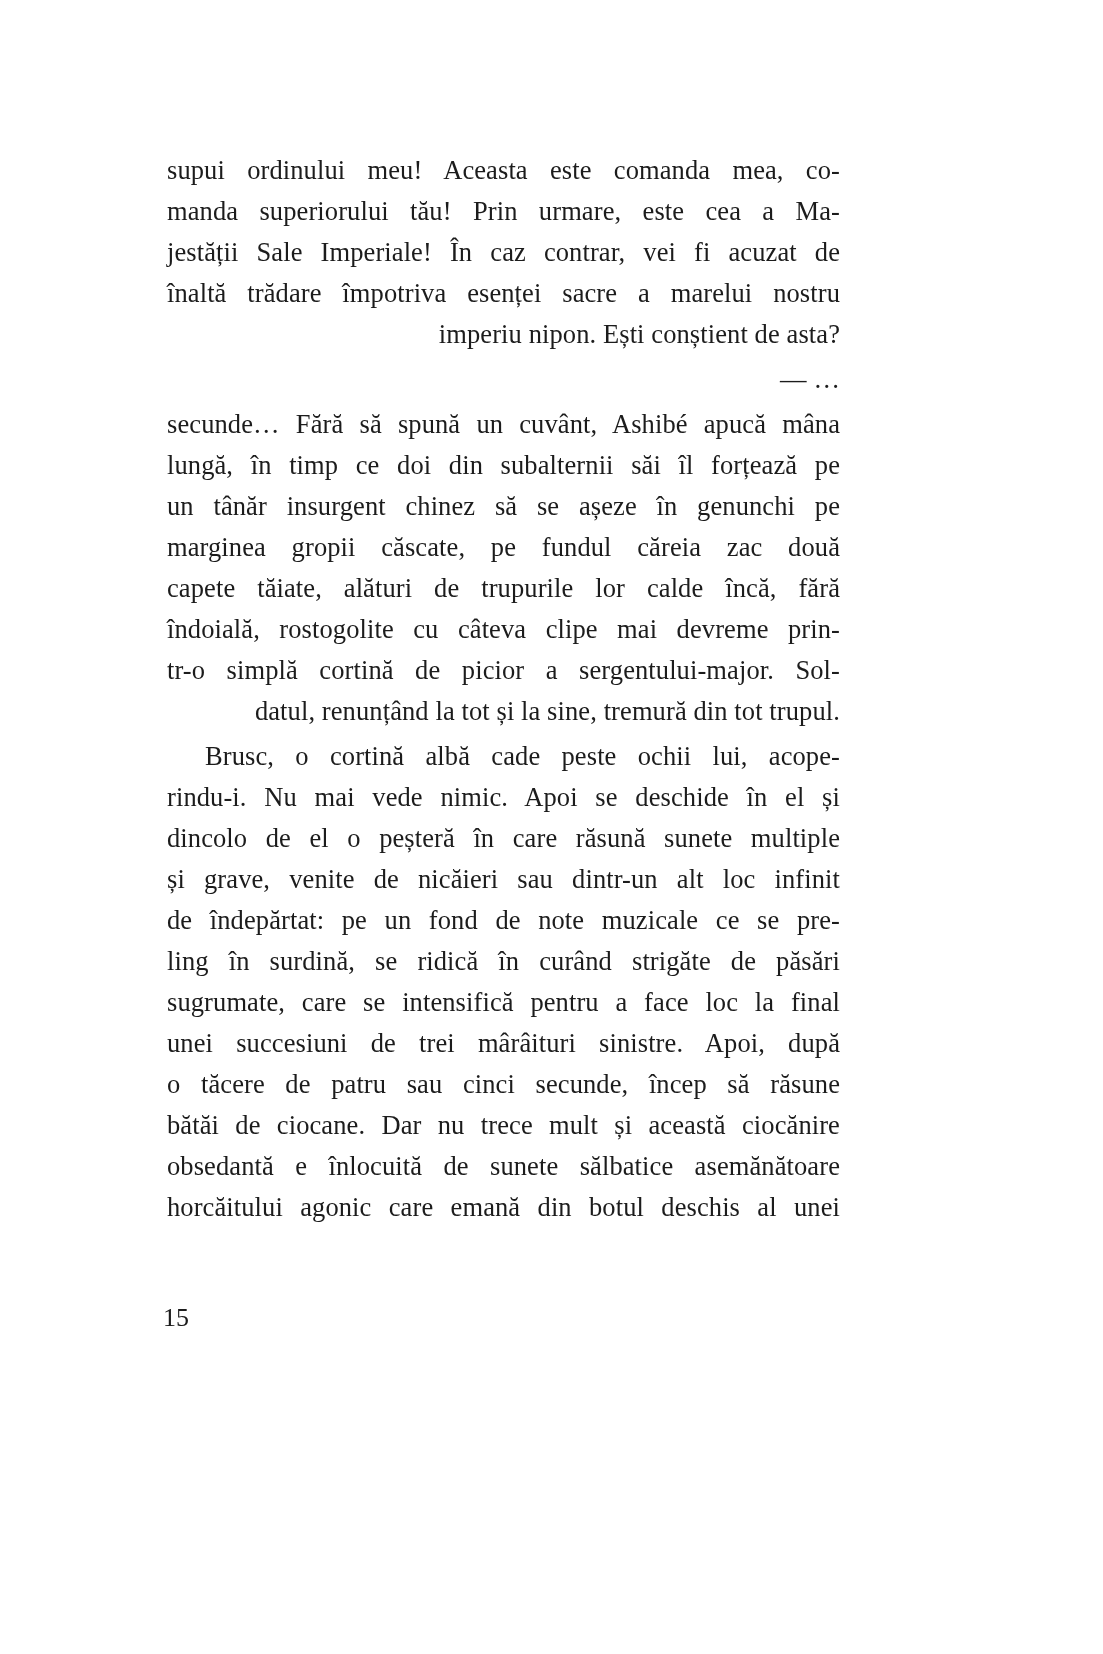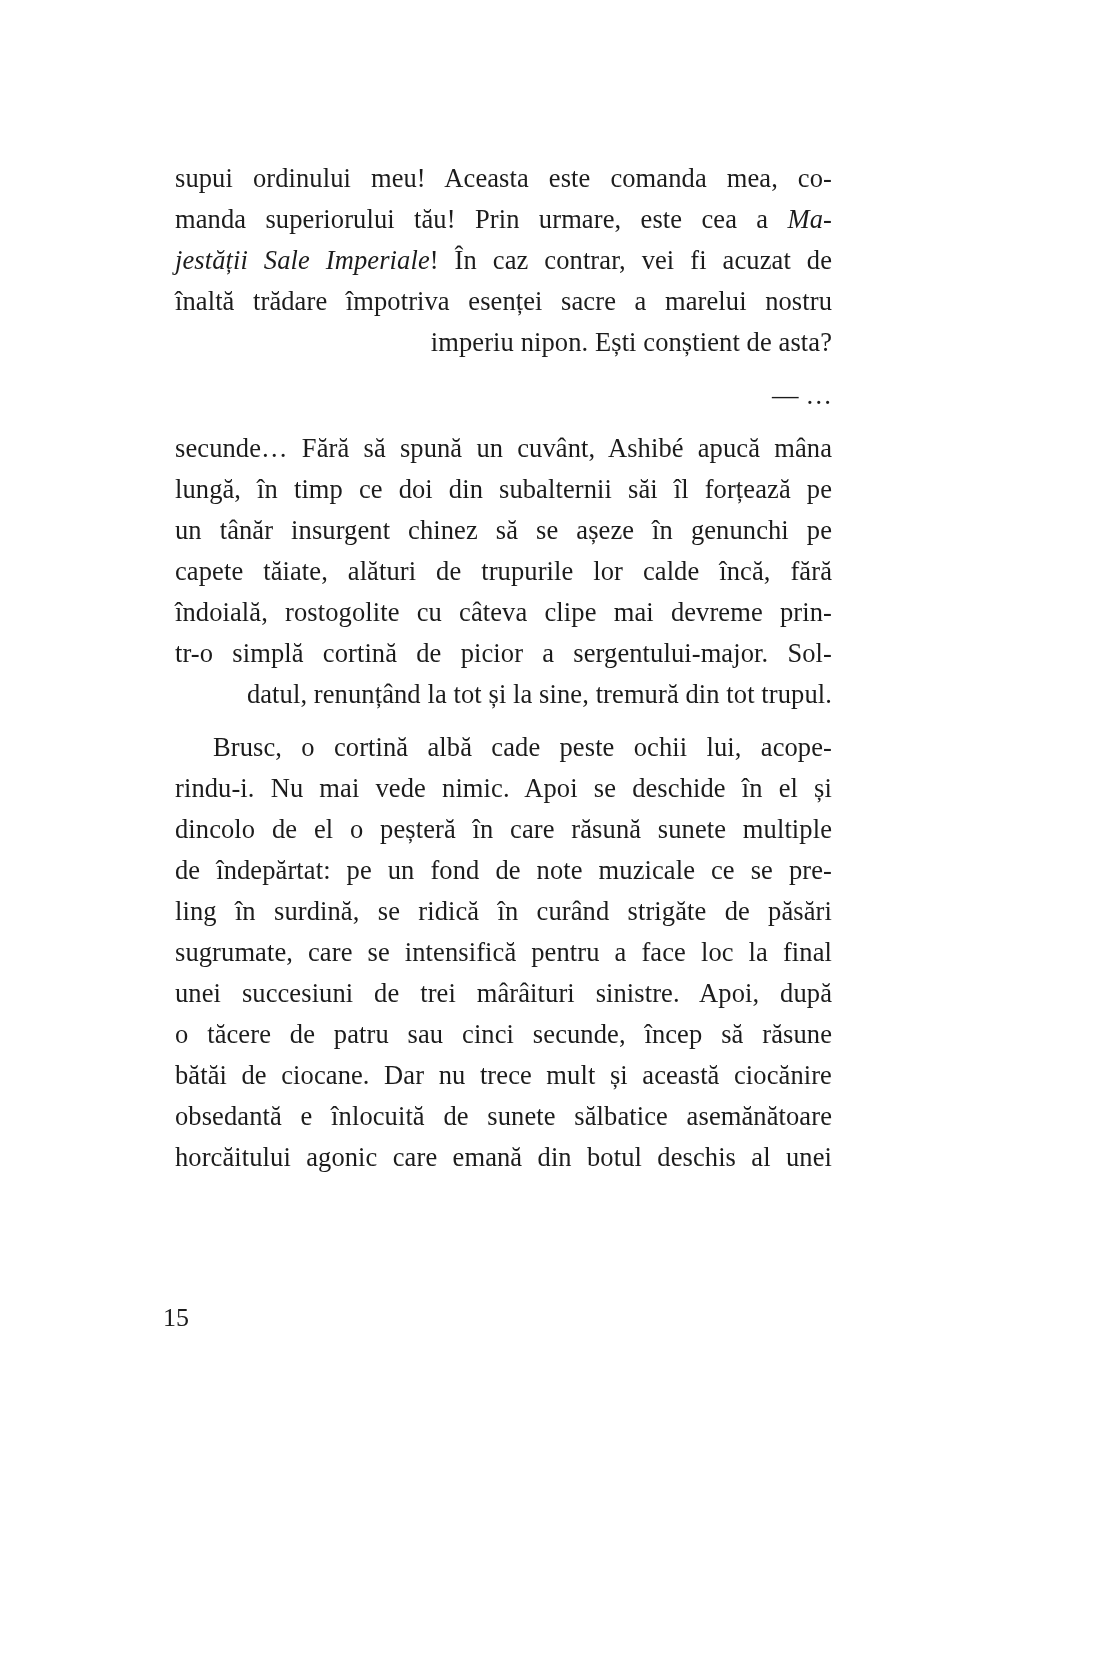--- a/index.html
+++ b/index.html
@@ -23,35 +23,34 @@
   .text-block {
     position: absolute;
     left: 163px;
     top: 146px;
     width: 681px;
     font-size: 26.5px;
     line-height: 41px;
     letter-spacing: 0.1px;
   }
   .paragraph {
-    margin: 12px;
+    margin: 4px;
   }
   .line {
     text-align: right;
     white-space: normal;
   }
   .line.just {
     text-align: justify;
     text-align-last: justify;
   }
   .line.indent {
     text-indent: 38px;
   }
   .it {
-    font-style: italic;
   }
   .page-number {
     position: absolute;
     left: 163px;
     top: 1301px;
     width: 681px;
     font-size: 26px;
     line-height: 34px;
   }
 </style>
@@ -67,29 +66,31 @@
         <div class="line just"><span>înaltă trădare împotriva esenței sacre a marelui nostru</span></div>
         <div class="line"><span>imperiu nipon. Ești conștient de asta?</span></div>
       </div>
       <div class="paragraph">
         <div class="line indent"><span>— …</span></div>
       </div>
       <div class="paragraph">
         <div class="line just"><span>secunde… Fără să spună un cuvânt, Ashibé apucă mâna</span></div>
         <div class="line just"><span>lungă, în timp ce doi din subalternii săi îl forțează pe</span></div>
         <div class="line just"><span>un tânăr insurgent chinez să se așeze în genunchi pe</span></div>
+        <div class="line just"><span>marginea gropii căscate, pe fundul căreia zac două</span></div>
         <div class="line just"><span>capete tăiate, alături de trupurile lor calde încă, fără</span></div>
         <div class="line just"><span>îndoială, rostogolite cu câteva clipe mai devreme prin-</span></div>
         <div class="line just"><span>tr-o simplă cortină de picior a sergentului-major. Sol-</span></div>
         <div class="line"><span>datul, renunțând la tot și la sine, tremură din tot trupul.</span></div>
       </div>
       <div class="paragraph">
         <div class="line just indent"><span>Brusc, o cortină albă cade peste ochii lui, acope-</span></div>
         <div class="line just"><span>rindu-i. Nu mai vede nimic. Apoi se deschide în el și</span></div>
         <div class="line just"><span>dincolo de el o peșteră în care răsună sunete multiple</span></div>
+        <div class="line just"><span>și grave, venite de nicăieri sau dintr-un alt loc infinit</span></div>
         <div class="line just"><span>de îndepărtat: pe un fond de note muzicale ce se pre-</span></div>
         <div class="line just"><span>ling în surdină, se ridică în curând strigăte de păsări</span></div>
         <div class="line just"><span>sugrumate, care se intensifică pentru a face loc la final</span></div>
         <div class="line just"><span>unei succesiuni de trei mârâituri sinistre. Apoi, după</span></div>
         <div class="line just"><span>o tăcere de patru sau cinci secunde, încep să răsune</span></div>
         <div class="line just"><span>bătăi de ciocane. Dar nu trece mult și această ciocănire</span></div>
         <div class="line just"><span>obsedantă e înlocuită de sunete sălbatice asemănătoare</span></div>
         <div class="line just"><span>horcăitului agonic care emană din botul deschis al unei</span></div>
       </div>
     </div>

